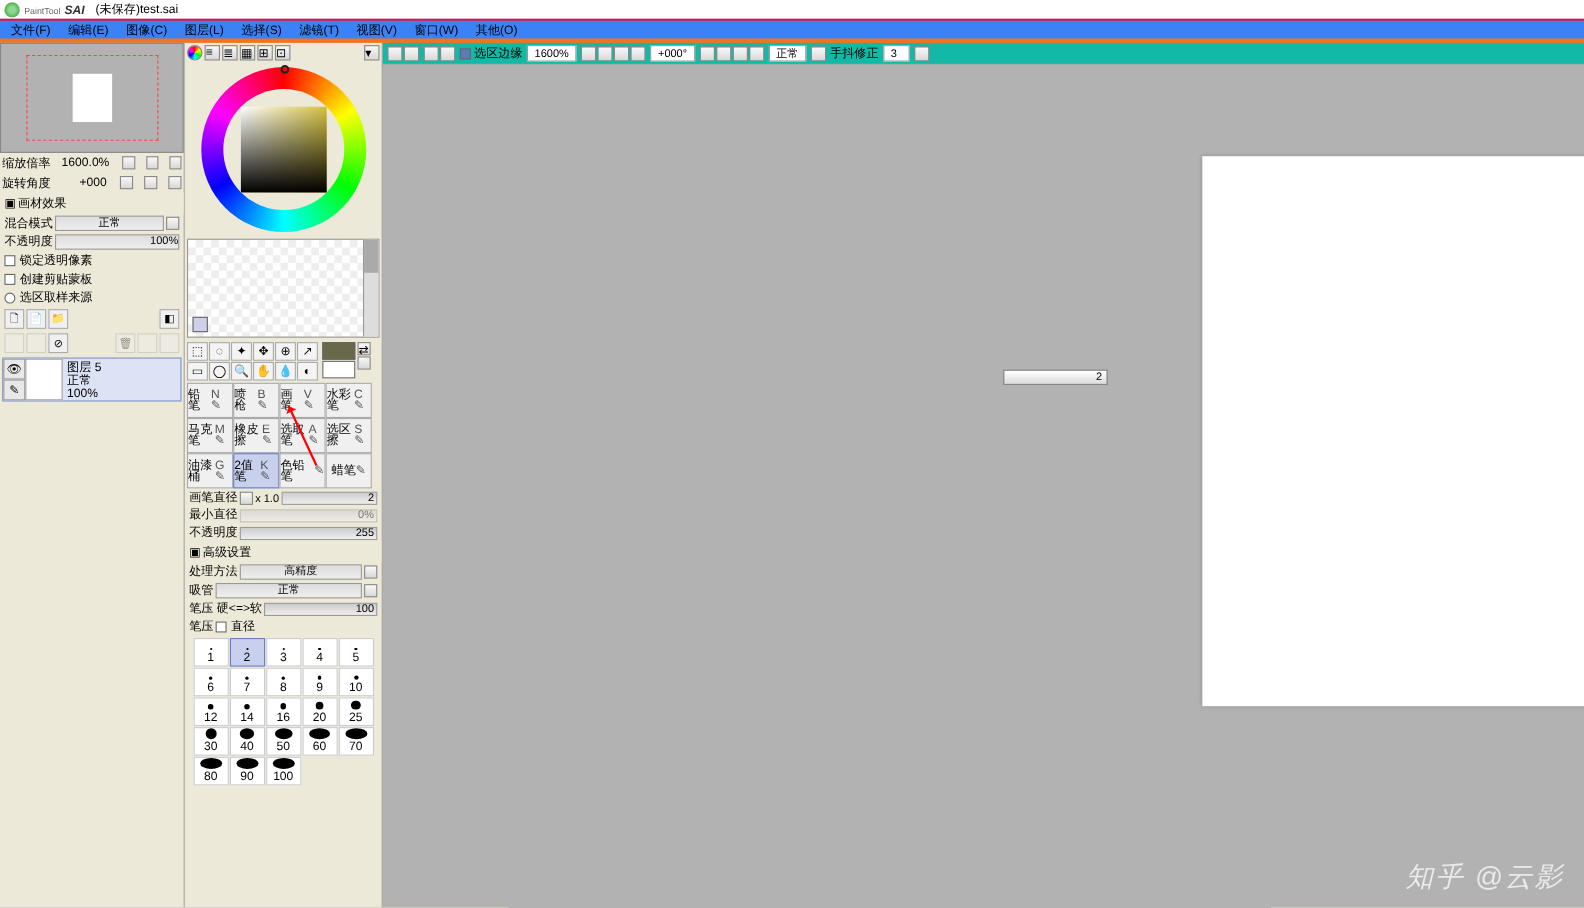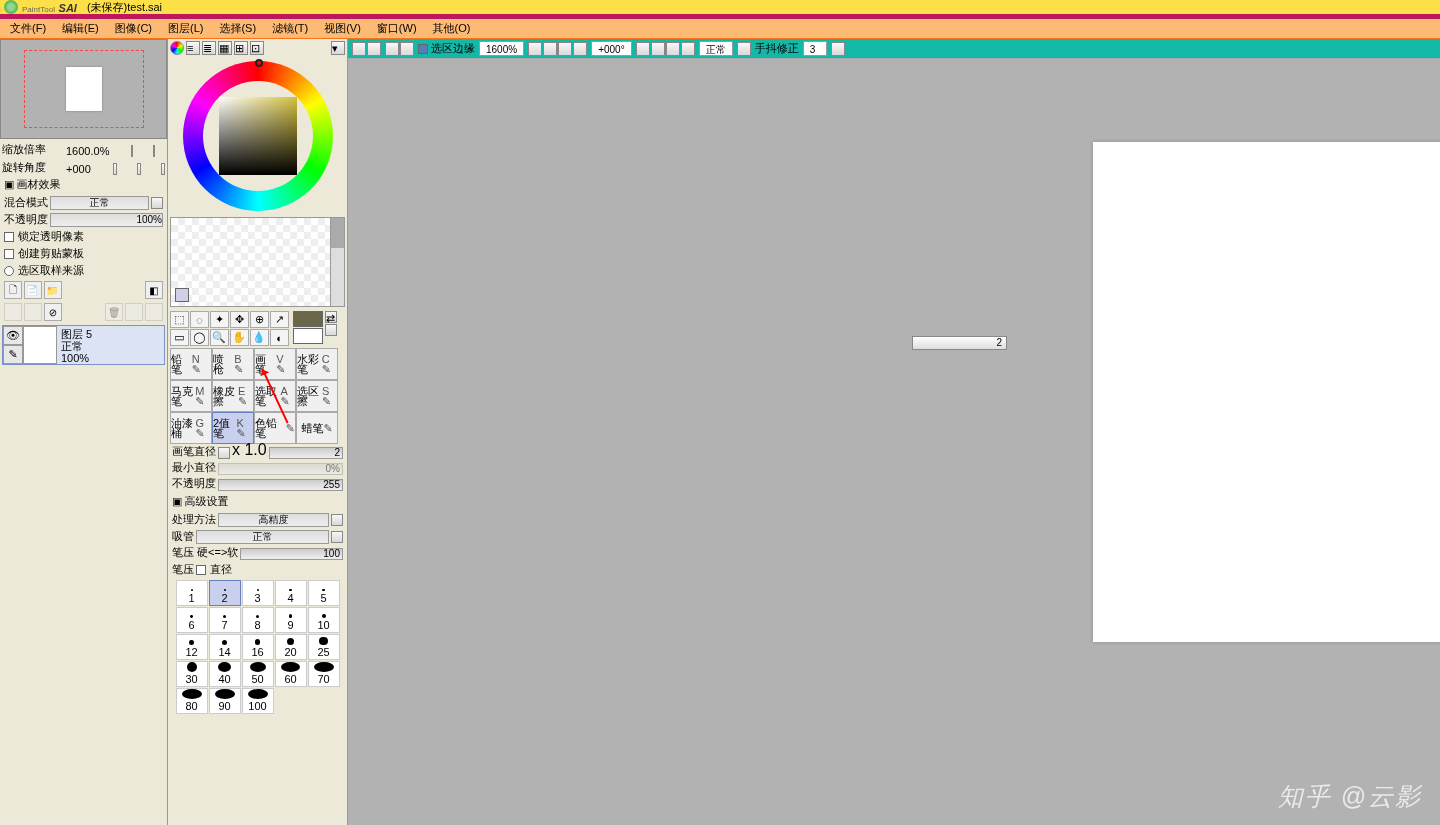--- a/index.html
+++ b/index.html
@@ -1,31 +1,31 @@
 <!DOCTYPE html>
 <html><head>
 <meta charset="utf-8">
 <style>
 *{box-sizing:border-box;margin:0;padding:0;font-family:"Microsoft YaHei",SimSun,sans-serif;font-size:11px;user-select:none}
 body{background:#ece9d8;overflow:hidden}
-.titlebar{height:19px;background:#fde047;display:flex;align-items:center;padding:0 4px;border-bottom:5px solid #be185d}
+.titlebar{height:19px;background:#ffffff;display:flex;align-items:center;padding:0 4px;border-bottom:2px solid #be185d}
 .titlebar .logo{width:14px;height:14px;background:radial-gradient(circle,#8fd98f 30%,#5cb85c 60%);border-radius:50%;margin-right:4px}
 .titlebar .brand{font-style:italic;font-weight:bold;font-size:13px;color:#333}
 .titlebar .brand small{font-size:8px;font-style:normal;font-weight:normal;color:#666}
 .titlebar .doc{margin-left:10px;font-size:11px}
-.menubar{height:20px;background:#fdba74;display:flex;align-items:center;padding:0 2px;border-bottom:1px solid #f97316}
+.menubar{height:20px;background:#3b82f6;display:flex;align-items:center;padding:0 2px;border-bottom:4px solid #f97316}
 .menubar .item{padding:2px 8px;cursor:default}
 .sq{display:inline-block;width:14px;height:14px;background:linear-gradient(#f8f8f8,#d8d8d8);border:1px solid #888;vertical-align:middle}
 .sq.sm{width:12px;height:12px}
 .app{display:flex;height:calc(100vh - 39px)}
 .leftcol{width:168px;background:#ece9d8;border-right:1px solid #999;display:flex;flex-direction:column}
 .nav{height:100px;background:#b2b2b2;border:1px solid #888;margin:0;position:relative;display:flex;align-items:center;justify-content:center}
 .nav-inner{width:120px;height:78px;border:1px dashed #f44;display:flex;align-items:center;justify-content:center}
 .nav-page{width:36px;height:44px;background:#fff;box-shadow:0 0 2px rgba(0,0,0,.3)}
-.ctrlrow{display:flex;align-items:flex-end;height:18px;padding:0 2px;font-size:10px;gap:20px}
+.ctrlrow{display:flex;align-items:center;height:18px;padding:0 2px;font-size:10px;gap:10px}
 .ctrlrow .lab{flex:0 0 auto}
 .ctrlrow .val{flex:1;text-align:right;padding-right:2px}
 .panel-head{background:#ece9d8;padding:2px 4px;font-size:11px;display:flex;align-items:center;gap:2px}
 .row{display:flex;align-items:center;padding:1px 4px;font-size:11px;gap:2px}
 .row .field{flex:1;height:14px;background:linear-gradient(#ddd,#eee);border:1px solid #999;text-align:center;font-size:10px;line-height:12px}
 .chk{width:10px;height:10px;border:1px solid #666;display:inline-block;vertical-align:middle;margin-right:2px;background:#fff}
 .icorow{display:flex;gap:2px;padding:2px 4px}
 .ico{width:18px;height:18px;border:1px solid #aaa;background:#f0f0f0;display:flex;align-items:center;justify-content:center;font-size:10px}
 .ico.dim{opacity:.4}
 .layer{margin:2px;border:1px solid #7a93c4;background:#dce3f4;display:flex;height:40px}
@@ -263,21 +263,21 @@
         <div class="bt">
           <span>蜡笔</span>
           <span class="sub"> ✎</span>
         </div>
       </div>
   <div class="arrow"></div>
 
   <div class="slider-row">
     <span>画笔直径</span>
     <span class="sq sm"></span>
-    <span style="font-size:16px">x 1.0</span>
+    <span style="font-size:10px">x 1.0</span>
     <span class="track">2</span>
   </div>
   <div class="slider-row">
     <span>最小直径</span>
     <span class="track" style="opacity:.5">0%</span>
   </div>
   <div class="slider-row">
     <span>不透明度</span>
     <span class="track">255</span>
   </div>

